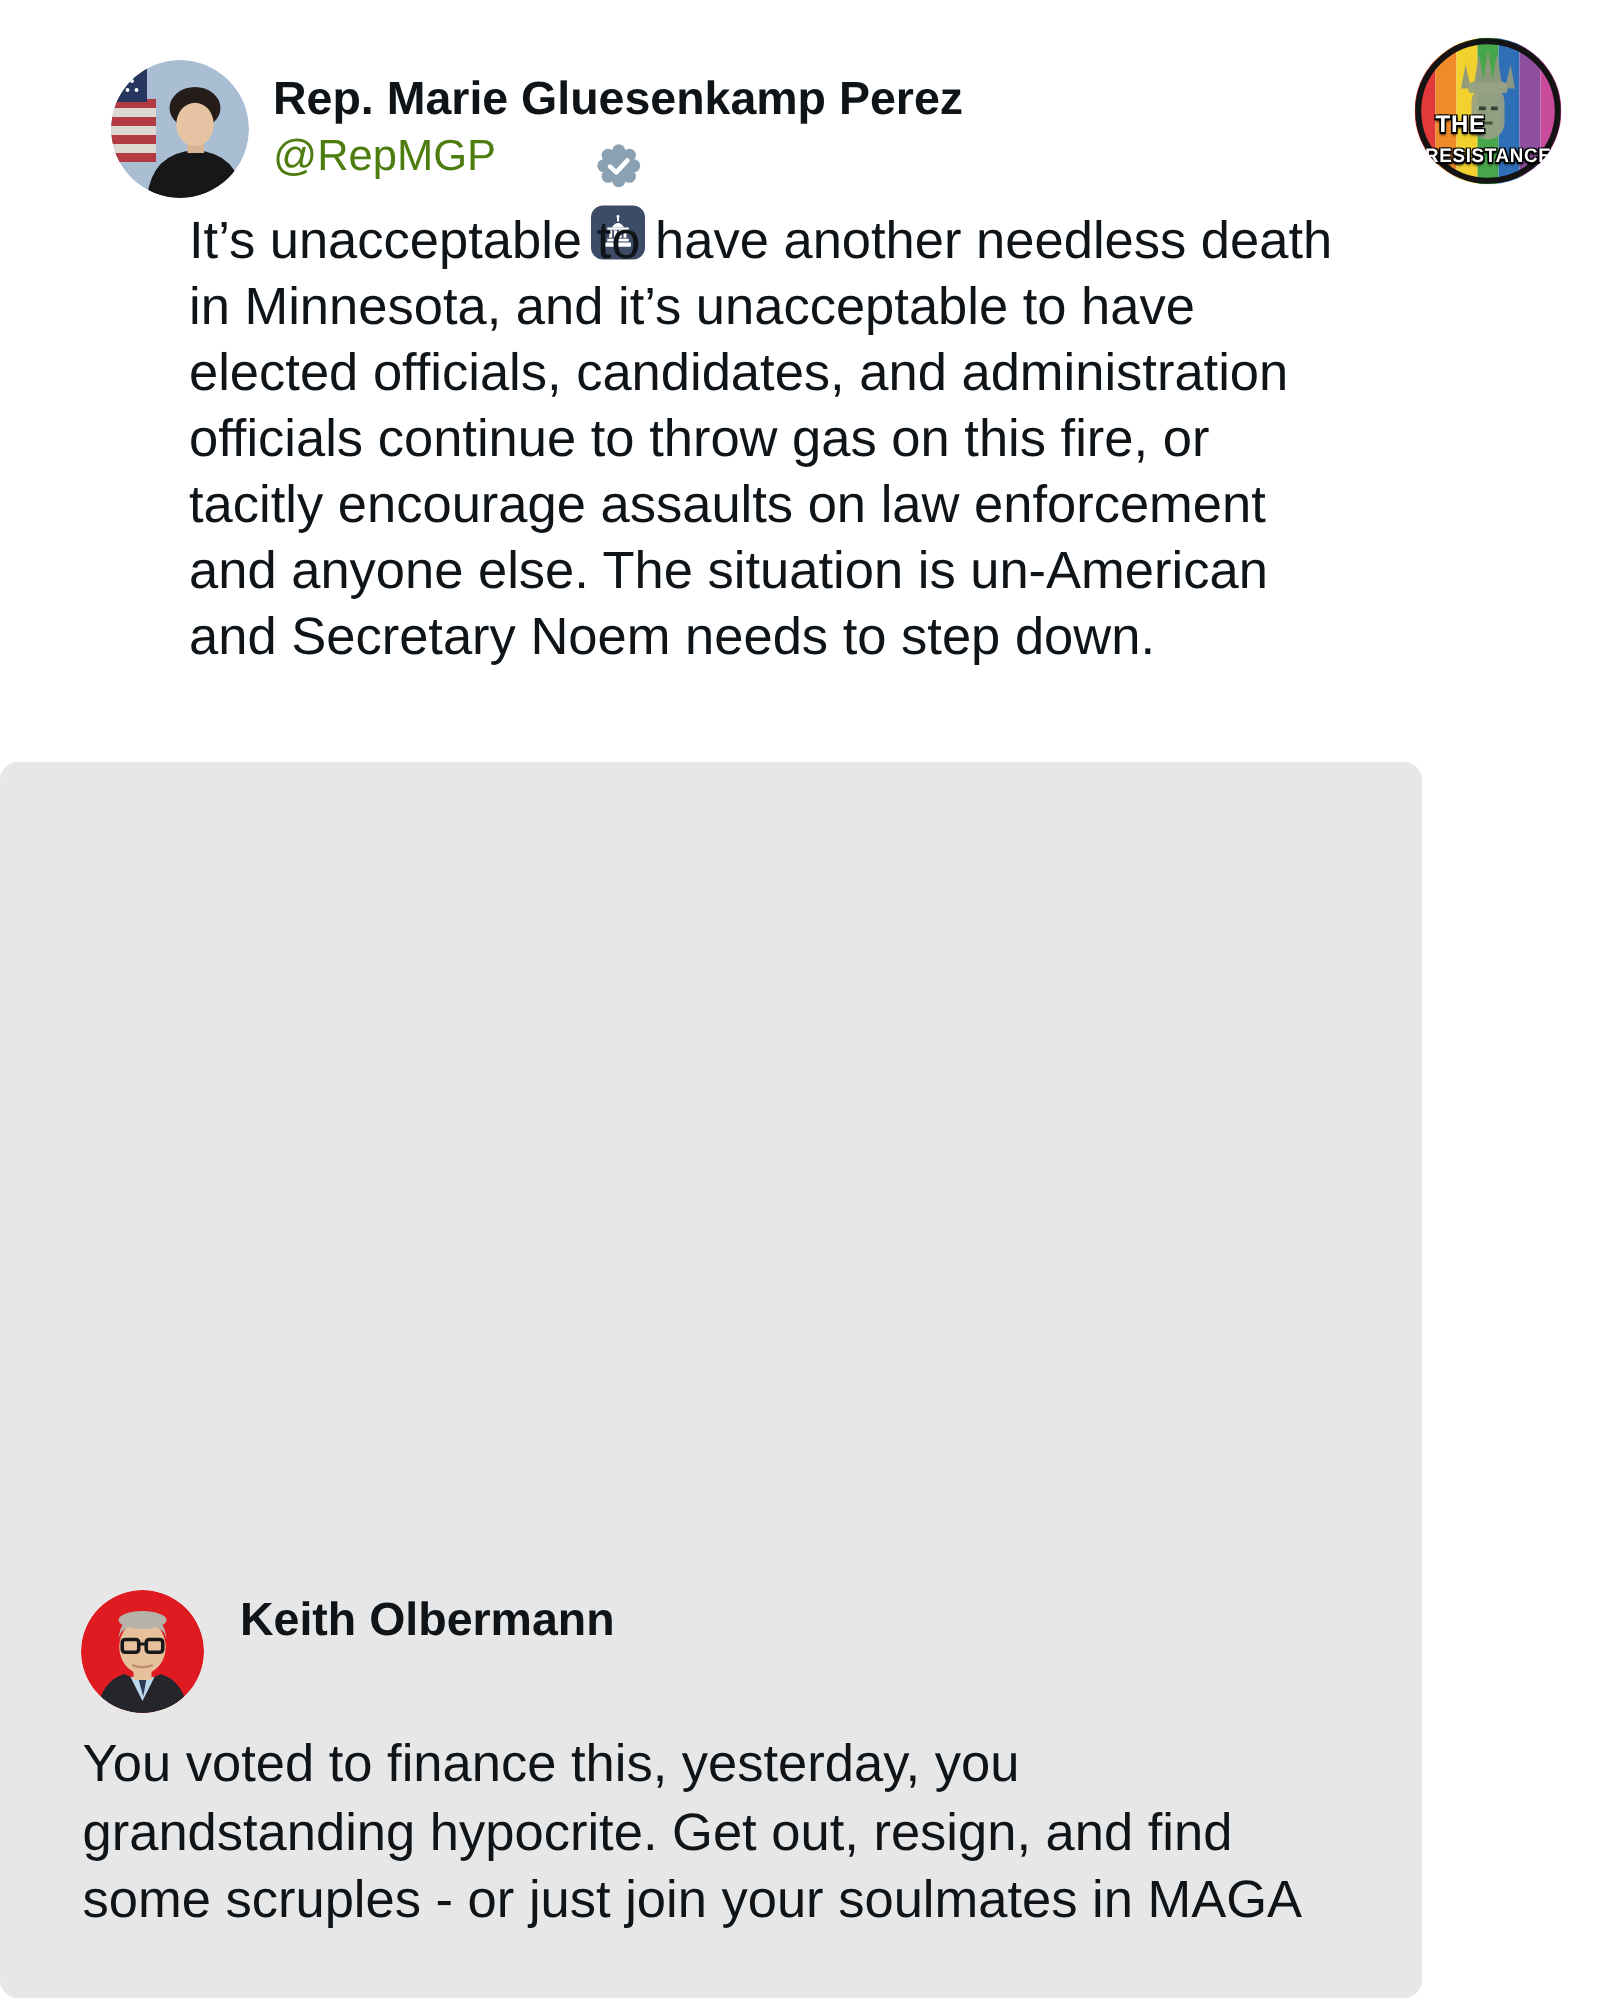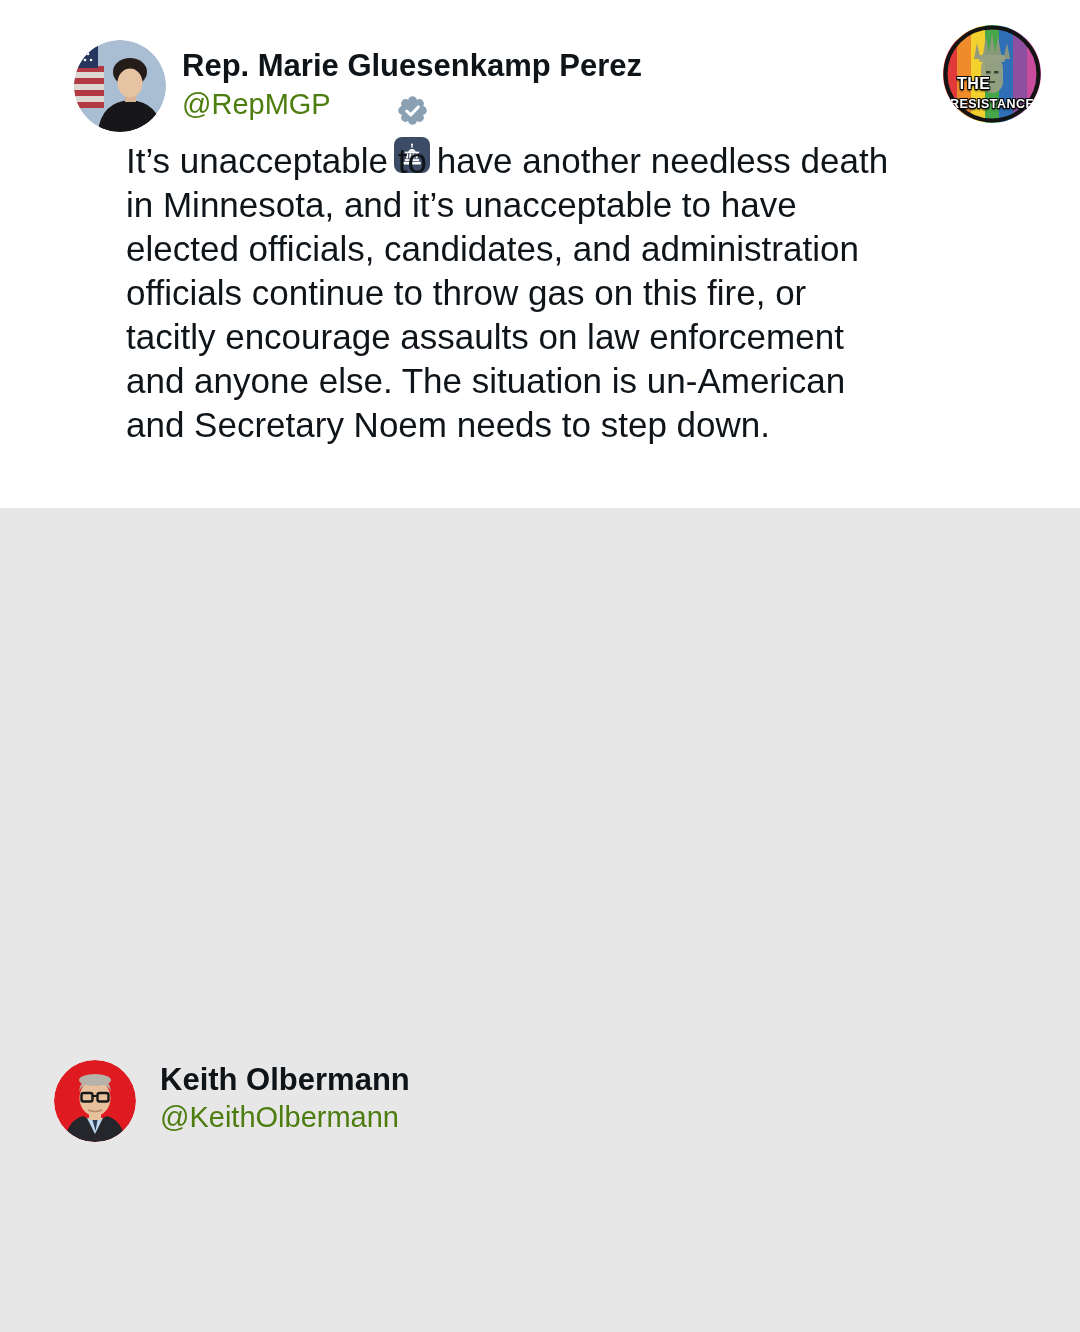--- a/index.html
+++ b/index.html
@@ -12,22 +12,23 @@
   .canvas { position: relative; width: 1080px; height: 1332px; }
 
   .top-panel {
     position: absolute; left: 0; top: 0;
     width: 1080px; height: 508px;
     background: #ffffff;
     border-radius: 28px;
   }
   .bottom-panel {
     position: absolute; left: 0; top: 508px;
-    width: 1080px; height: 824px;
+    width: 948px; height: 824px;
     background: #e7e7e7;
+    border-radius: 12px;
   }
 
   .avatar {
     position: absolute; border-radius: 50%; overflow: hidden;
   }
   .avatar svg { display: block; width: 100%; height: 100%; }
 
   .name-row {
     position: absolute;
     display: flex; align-items: center; gap: 10px;
@@ -204,16 +205,18 @@
           <rect x="27.5" y="33" width="11" height="8.5" rx="2" fill="none" stroke="#18181a" stroke-width="2.4"></rect>
           <rect x="43.5" y="33" width="11" height="8.5" rx="2" fill="none" stroke="#18181a" stroke-width="2.4"></rect>
           <line x1="38.5" y1="36" x2="43.5" y2="36" stroke="#18181a" stroke-width="2"></line>
           <path d="M34 50 Q41 53 48 50" stroke="#b98e6e" stroke-width="1.6" fill="none"></path>
         </g>
       </svg>
     </div>
     <div class="name-row ko-name">
       <span>Keith Olbermann</span>
     </div>
-    <div class="handle ko-handle">@KeithOlbermann</div>
+    <div class="tweet-text ko-text">You voted to finance this, yesterday, you
+grandstanding hypocrite. Get out, resign, and find
+some scruples - or just join your soulmates in MAGA</div>
 
   </section>
 </div>
 
 </body></html>

